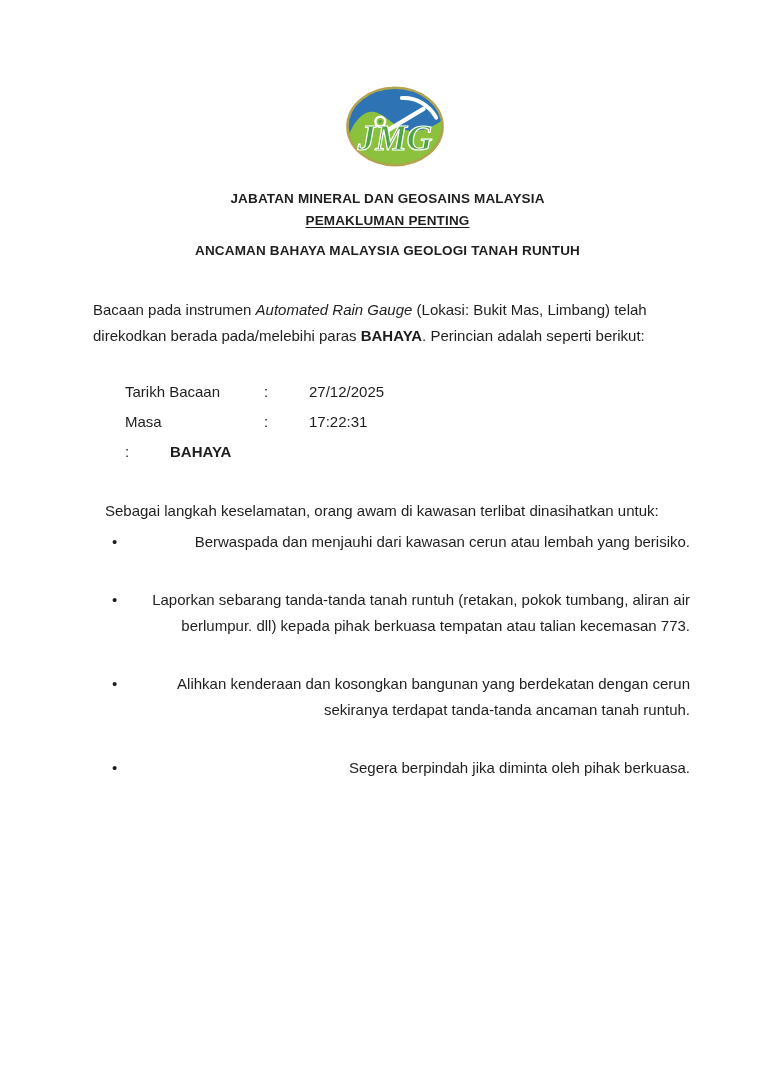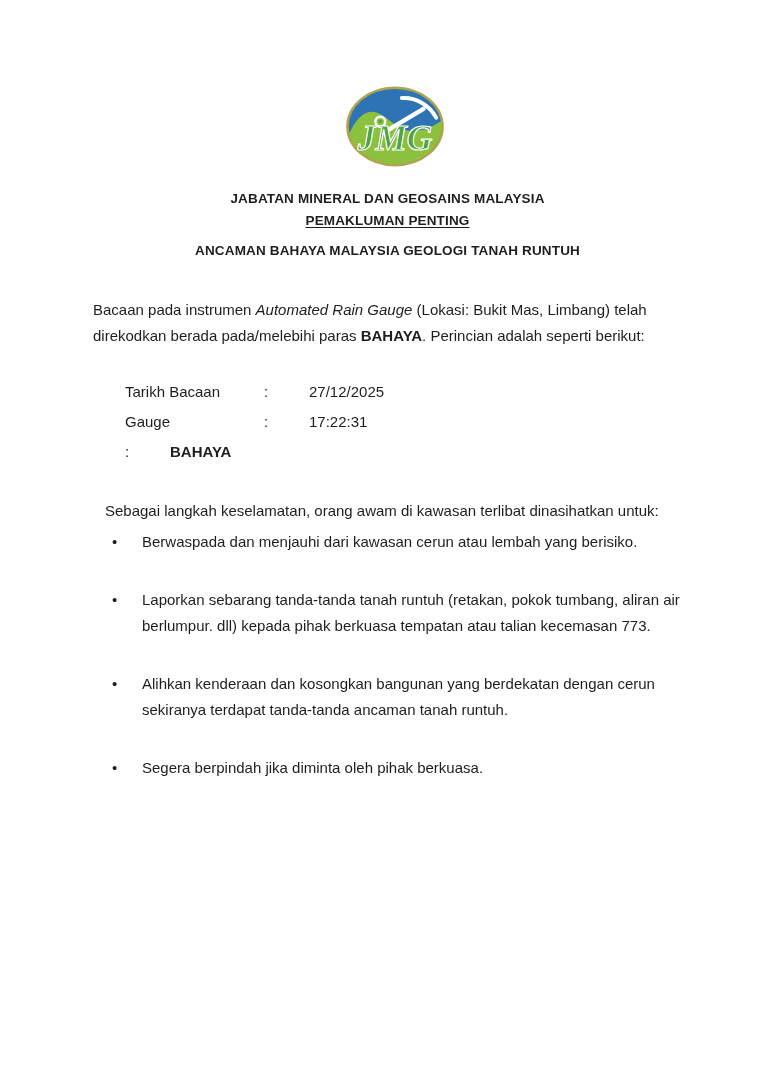--- a/index.html
+++ b/index.html
@@ -81,21 +81,21 @@
     display: flex;
     font-size: 15px;
     line-height: 26px;
     margin-bottom: 32px;
   }
   .bullet {
     width: 30px;
     flex: 0 0 30px;
     font-size: 15px;
   }
-  .advisory-text { flex: 1; }
+  .advisory-text { flex: 1; text-align: right; }
 </style>
 </head>
 <body>
 
 <svg class="logo" viewBox="0 0 102 84" aria-hidden="true">
 
   <ellipse cx="51" cy="42" rx="48.5" ry="39.5" fill="#2e74b4"></ellipse>
 
   <path d="M 4,50 C 12,32 22,24 33,28 C 45,33 52,44 64,46 C 76,48 88,44 99,36 L 99,44 C 95,66 76,81.5 51,81.5 C 28,81.5 8,67 4,50 Z" fill="#8bc13d"></path>
 
@@ -117,21 +117,21 @@
 
 <p class="intro"><span>Bacaan pada instrumen </span><span class="instrument">Automated Rain Gauge</span><span> (Lokasi: Bukit Mas, Limbang) telah direkodkan berada pada/melebihi paras </span><span class="level">BAHAYA</span><span>. Perincian adalah seperti berikut:</span></p>
 
 <div class="details">
   <div class="detail-row">
     <span class="detail-label">Tarikh Bacaan</span>
     <span class="detail-sep">:</span>
     <span class="detail-value">27/12/2025</span>
   </div>
   <div class="detail-row">
-    <span class="detail-label">Gauge</span>
+    <span class="detail-label">Masa</span>
     <span class="detail-sep">:</span>
     <span class="detail-value">17:22:31</span>
   </div>
   <div class="detail-row">
     <span class="detail-sep">:</span>
     <span class="detail-value bold">BAHAYA</span>
   </div>
 </div>
 
 <p class="advisory-intro">Sebagai langkah keselamatan, orang awam di kawasan terlibat dinasihatkan untuk:</p>

